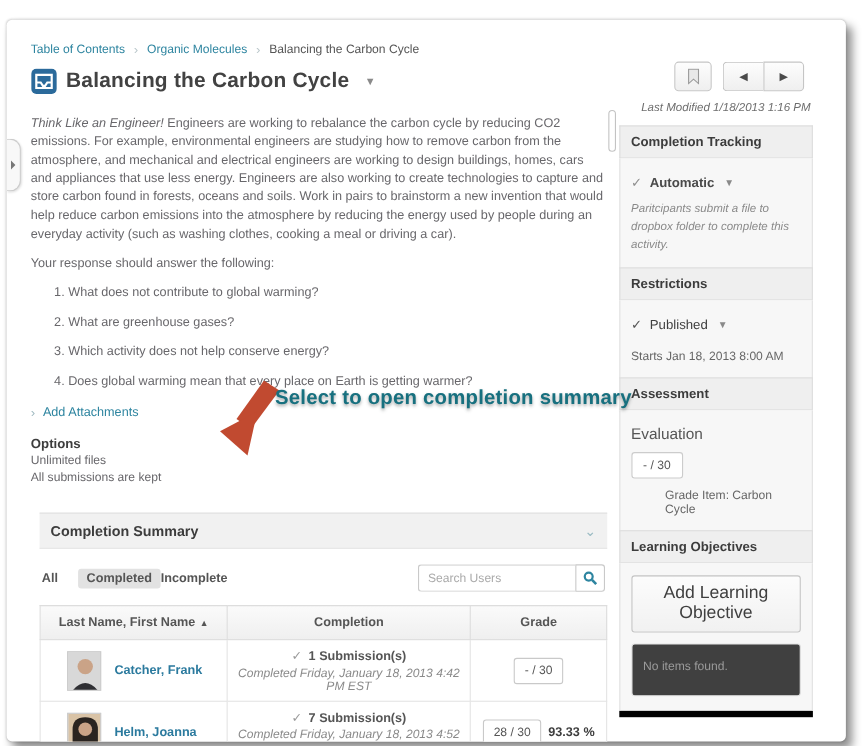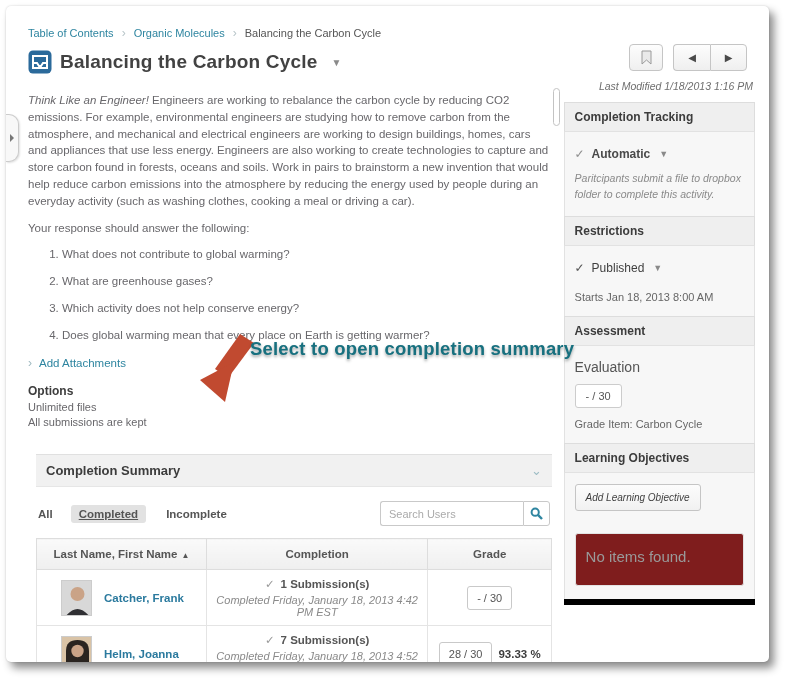--- a/index.html
+++ b/index.html
@@ -1,21 +1,21 @@
 <!DOCTYPE html>
 <html><head>
 <meta charset="utf-8">
 <style>
   * { margin:0; padding:0; box-sizing:border-box; }
   html,body { width:787px; height:678px; background:#fff; font-family:"Liberation Sans", sans-serif; }
   .page {
-    position:absolute; left:6px; top:6px; width:763px; height:656px;
+    position:absolute; left:6px; top:18px; width:763px; height:656px;
     background:#fff; border-radius:5px;
     box-shadow: 5px 6px 9px rgba(0,0,0,.45), 0 0 2px rgba(0,0,0,.18);
-    padding:16px 14px 0 22px; overflow:hidden;
+    padding:16px 30px 0 22px; overflow:hidden;
   }
   
   .edge-handle {
     position:absolute; left:0; top:108px; width:13px; height:48px;
     border:1px solid #ccc; border-left:none; border-radius:0 10px 10px 0;
     background:#f8f8f8; cursor:pointer; display:flex; align-items:center; justify-content:center;
     box-shadow:1px 1px 2px rgba(0,0,0,.12);
   }
   .edge-handle .tri { width:0; height:0; border-left:4px solid #777; border-top:4px solid transparent; border-bottom:4px solid transparent; }
   
@@ -66,21 +66,21 @@
   .panel { margin:26px 0 0 8px; width:516px; }
   .panel-header {
     background:#f1f1f1; border-top:1px solid #e0e0e0; border-bottom:1px solid #e6e6e6;
     padding:8px 10px; display:flex; align-items:center; justify-content:space-between; cursor:pointer;
   }
   .panel-header .ph-title { font-size:13px; font-weight:bold; color:#3c3c3c; }
   .panel-header .ph-chev { color:#9cbcc4; font-size:13px; }
   .panel-body { padding:14px 0 0 0; }
   .tabsrow { display:flex; align-items:center; padding:0 2px; }
   .tab { font-size:11.5px; font-weight:bold; color:#555; margin-right:18px; cursor:pointer; }
-  .tab.selected { background:#e2e2e2; border-radius:3px; padding:3px 8px; text-decoration:underline; margin-right:20px; }
+  .tab.selected { background:#e2e2e2; border-radius:3px; padding:3px 8px; margin-right:0; }
   .searchgrp { margin-left:auto; display:flex; }
   .searchgrp input {
     width:143px; height:25px; border:1px solid #c9c9c9; border-right:none; border-radius:3px 0 0 3px;
     padding:0 8px; font-size:11px; color:#555; font-family:"Liberation Sans",sans-serif; outline:none;
   }
   .searchgrp input::placeholder { color:#aaa; }
   .search-btn { width:27px; height:25px; border:1px solid #c9c9c9; border-radius:0 3px 3px 0; background:#fff; display:flex; align-items:center; justify-content:center; cursor:pointer; }
   
   table.cmp { width:100%; border-collapse:collapse; margin-top:12px; border:1px solid #ddd; }
   table.cmp th {
@@ -110,26 +110,26 @@
   .side-b { background:#f7f7f7; border:1px solid #e2e2e2; border-top:none; border-bottom:none; padding:11px 10px 13px 10px; }
   .dd-line { display:flex; align-items:center; gap:7px; font-size:12px; color:#444; cursor:pointer; padding:4px 0 6px 0; }
   .dd-line .chk { color:#8f8f8f; }
   .dd-line .lbl { font-weight:bold; color:#4a4a4a; }
   .dd-line .lbl.it { font-weight:normal; color:#3f3f3f; }
   .dd-line .caret { color:#8a8a8a; font-size:9px; margin-left:2px; }
   .side-desc { font-size:10.5px; font-style:italic; color:#8a8a8a; line-height:1.5; margin-top:4px; }
   .side-plain { font-size:11px; color:#666; margin-top:10px; }
   .eval-label { font-size:14px; color:#555; margin:2px 0 9px 0; }
   .eval-box { display:inline-block; border:1px solid #ccc; border-radius:3px; background:#fff; padding:5px 10px; font-size:11px; color:#555; }
-  .grade-item { font-size:11px; color:#666; margin-top:10px; }
+  .grade-item { font-size:11px; color:#666; margin-top:10px;margin-left:31px; }
   .alo-btn {
     border:1px solid #c5c5c5; border-radius:3px; background:linear-gradient(#fcfcfc,#f1f1f1);
-    font-size:10px; color:#3f3f3f; padding:7px 10px; cursor:pointer; font-family:"Liberation Sans",sans-serif;font-style:italic;
-  }
-  .no-items { margin-top:22px; border:1px solid #e3e3e3; border-radius:3px; background:#7f1d1d; padding:14px 10px 20px 10px; font-size:15px; color:#9a9a9a; }
+    font-size:16px; color:#3f3f3f; padding:7px 10px; cursor:pointer; font-family:"Liberation Sans",sans-serif;
+  }
+  .no-items { margin-top:10px; border:1px solid #e3e3e3; border-radius:3px; background:#404040; padding:14px 10px 20px 10px; font-size:11px; color:#9a9a9a; }
 </style>
 </head>
 <body>
 
 <div class="page">
 
   <div class="edge-handle">
     <span class="tri"></span>
   </div>
 

